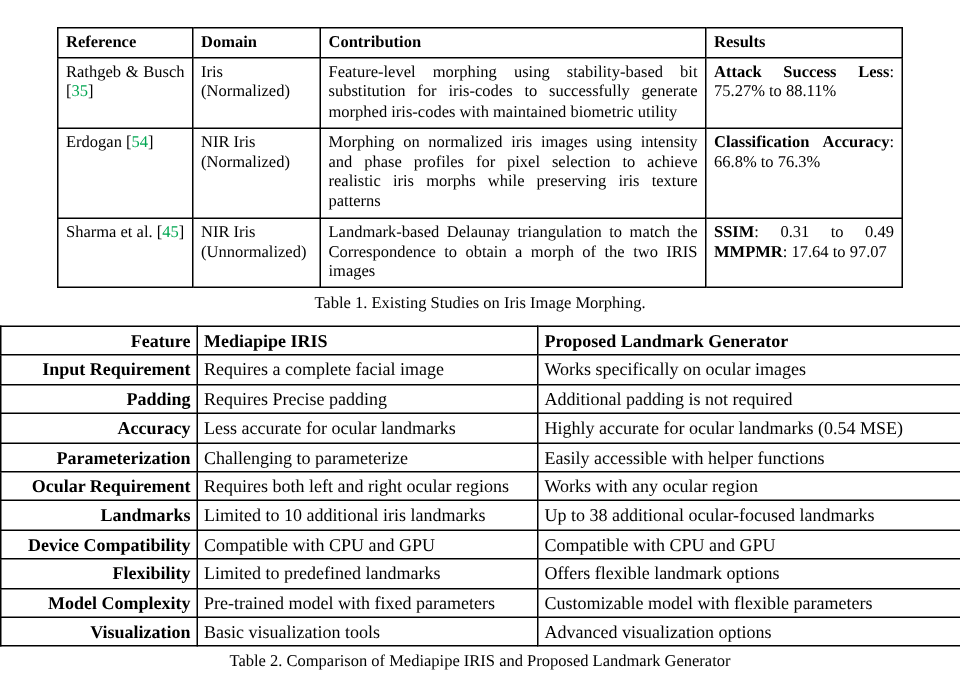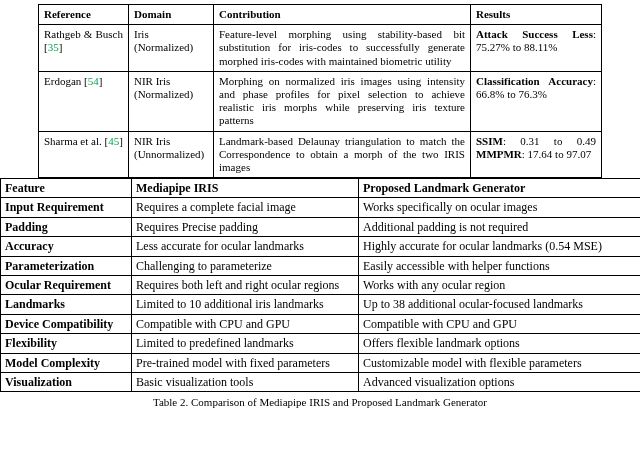--- a/index.html
+++ b/index.html
@@ -3,21 +3,21 @@
 <meta charset="utf-8">
 <style>
   * { box-sizing: border-box; margin: 0; padding: 0; }
   html, body { background: #ffffff; }
   body {
     width: 640px; height: 456px;
     font-family: "Liberation Serif", serif;
     color: #000;
     overflow: hidden;
   }
-  .page { width: 640px; height: 456px; padding-top: 4px; font-family: Liberation Serif, serif; }
+  .page { width: 640px; height: 456px; padding-top: 18px; font-family: Liberation Serif, serif; }
 
   table { border-collapse: collapse; table-layout: fixed; }
 
   
   .t1 { width: 563px; margin: 0 auto; font-size: 11px; line-height: 1.2; }
   .t1 th, .t1 td {
     border: 1px solid #000;
     padding: 3px 5px;
     vertical-align: top;
     text-align: left;
@@ -36,21 +36,21 @@
 
   
   .t2 { width: 640px; font-size: 12px; line-height: 1.2; }
   .t2 th, .t2 td {
     border: 1px solid #000;
     padding: 2px 4px;
     text-align: left;
     vertical-align: middle;
   }
   .t2 th { font-weight: bold; }
-  .t2 th.feature-h, .t2 td.feature { text-align: left; font-weight: bold; }
+  .t2 th.feature-h, .t2 td.feature { text-align: right; font-weight: bold; }
 </style>
 </head>
 <body>
 
 <div class="page">
 
   <table class="t1">
     <colgroup>
       <col style="width:90px">
         <col style="width:85px">
@@ -79,20 +79,21 @@
         <td class="results"><b>Classification Accuracy</b><span>: 66.8% to 76.3%</span> <b></b><span></span></td>
       </tr>
       <tr>
         <td class="reference"><span>Sharma et al. [</span><a class="cite">45</a><span>]</span></td>
         <td>NIR Iris (Unnormalized)</td>
         <td class="contribution">Landmark-based Delaunay triangulation to match the Correspondence to obtain a morph of the two IRIS images</td>
         <td class="results"><b>SSIM</b><span>: 0.31 to 0.49</span> <b>MMPMR</b><span>: 17.64 to 97.07</span></td>
       </tr>
     </tbody>
   </table>
+  <div class="caption">Table 1. Existing Studies on Iris Image Morphing.</div>
 
   <table class="t2">
     <colgroup>
       <col style="width:131px">
         <col style="width:227px">
         <col style="width:282px">
     </colgroup>
     <thead>
       <tr>
         <th class="feature-h">Feature</th>

